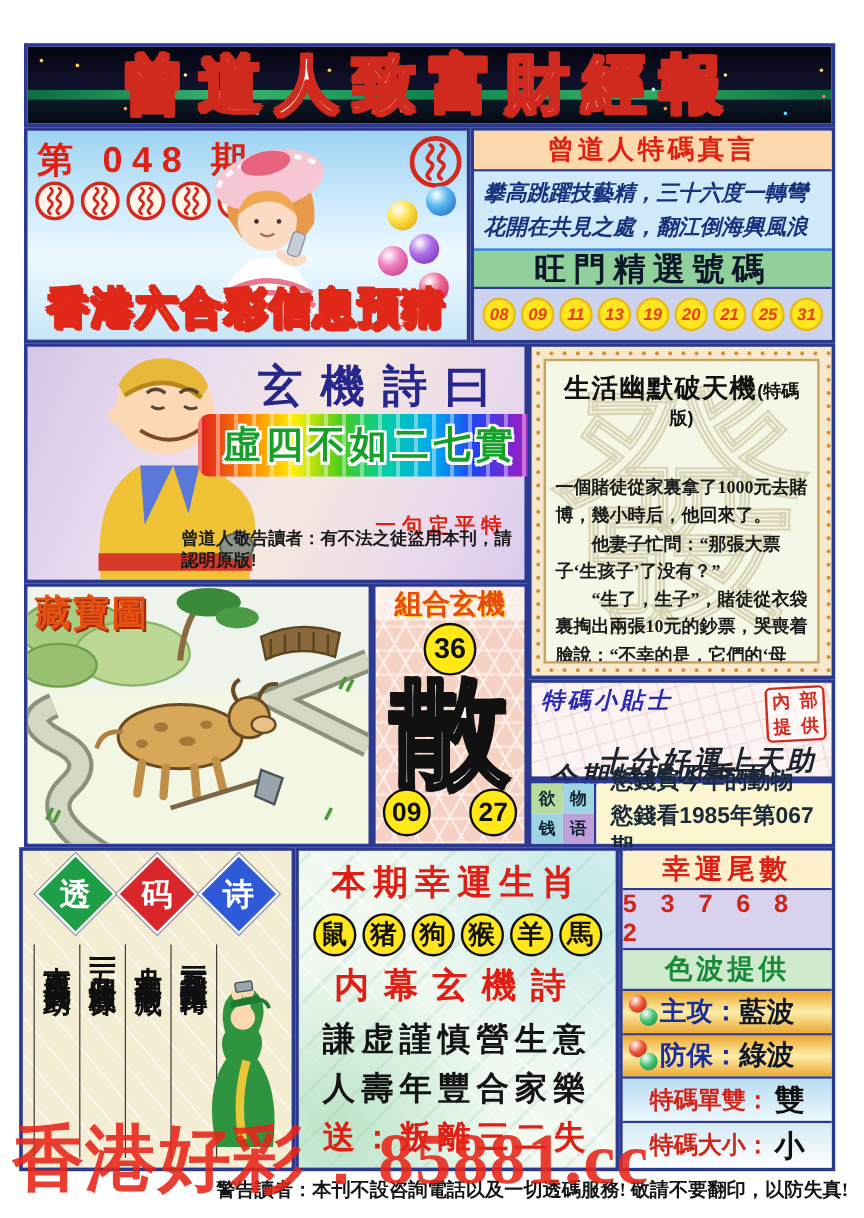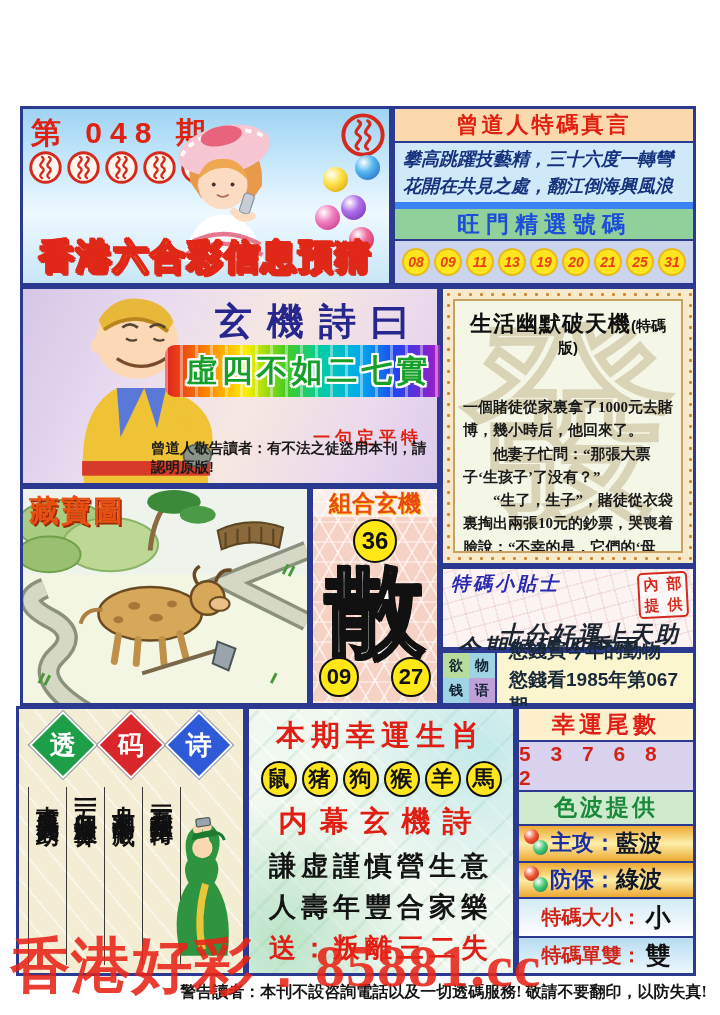--- a/index.html
+++ b/index.html
@@ -40,22 +40,22 @@
   .issue-title{position:absolute;left:0;right:0;bottom:2px;text-align:center;font-size:35px;font-weight:900;
     letter-spacing:2px;color:#ffe41e;-webkit-text-stroke:1.5px #e02818;
     text-shadow:2px 0 0 #e02818,-2px 0 0 #e02818,0 2px 0 #e02818,0 -2px 0 #e02818,2px 2px 0 #e02818,-2px -2px 0 #e02818;}
 
   
   .truth-panel{left:392px;top:106px;width:304px;height:180px;display:flex;flex-direction:column;}
   .truth-header{height:32px;background:#fcd9ad;border-bottom:2px solid #2b3990;display:flex;align-items:center;
     justify-content:center;color:#e02010;font-size:22px;font-weight:900;letter-spacing:3px;}
   .truth-verse{flex:1;background:#cfe9f8;color:#16327e;font-size:18px;font-weight:900;font-style:italic;
     display:flex;flex-direction:column;justify-content:space-evenly;padding:2px 8px;}
-  .truth-numtitle{height:30px;background:#90d09a;border-top:7px solid #3b82f6;border-bottom:2px solid #2b3990;
-    display:flex;align-items:center;justify-content:center;color:#1d4ed8;font-size:23px;font-weight:900;letter-spacing:6px;}
+  .truth-numtitle{height:30px;background:#90d09a;border-top:2px solid #3b82f6;border-bottom:2px solid #2b3990;
+    display:flex;align-items:center;justify-content:center;color:#0f172a;font-size:27px;font-weight:900;letter-spacing:6px;}
   .truth-numbers{height:42px;background:#ccd3ee;display:flex;align-items:center;justify-content:center;gap:4px;}
   .numball{width:28px;height:28px;border-radius:50%;background:#ffe61e;border:2px solid #e8b820;box-sizing:border-box;
     display:flex;align-items:center;justify-content:center;color:#e8401a;font-size:14px;font-weight:900;font-style:italic;}
 
   
   .poem-panel{left:20px;top:286px;width:420px;height:200px;
     background:linear-gradient(115deg,#d6c6e6 0%,#eadcf0 30%,#f6e8e0 55%,#eadaec 80%,#dccaec 100%);}
   .oldman{position:absolute;left:0;bottom:0;width:195px;height:192px;}
   .poem-title{position:absolute;right:14px;top:8px;color:#26268c;font-size:37px;font-weight:900;letter-spacing:15px;}
   .rainbow{position:absolute;left:142px;top:56px;width:288px;height:52px;border-radius:10px;
@@ -179,20 +179,25 @@
   .footer-warning{position:absolute;left:175px;right:8px;top:982px;text-align:center;
     font-family:"Liberation Serif",serif;font-size:16px;font-weight:900;color:#151515;}
   .page-watermark{position:absolute;left:10px;top:926px;z-index:50;font-family:"Liberation Serif",serif;
     font-size:60px;font-weight:900;color:#e82418;opacity:.88;letter-spacing:1px;white-space:nowrap;}
 </style>
 </head>
 <body>
 
 <div class="page">
 
+  <div class="panel banner">
+    <div class="bridge"></div>
+    <div class="lights"></div>
+    <div class="banner-title">曾道人致富財經報</div>
+  </div>
 
   <div class="panel issue-panel">
     <div class="issue-no">第 048 期</div>
     <div class="flame-row">
       <svg viewBox="0 0 28 28">
           <circle cx="14" cy="14" r="12.5" fill="#fff6ee" stroke="#d42a1e" stroke-width="2.5"></circle>
           <path d="M11 5c5 3-5 6 0 9s-5 6 0 9" fill="none" stroke="#d42a1e" stroke-width="2" stroke-linecap="round"></path>
           <path d="M17 5c5 3-5 6 0 9s-5 6 0 9" fill="none" stroke="#d42a1e" stroke-width="2" stroke-linecap="round"></path>
         </svg>
       <svg viewBox="0 0 28 28">
@@ -442,26 +447,26 @@
       <span class="wave-value">藍波</span>
     </div>
     <div class="lrow lr5">
       <span class="orbs">
           <span class="orb orb-red"></span>
           <span class="orb orb-green"></span>
         </span>
       <span class="wave-label">防保：</span>
       <span class="wave-value">綠波</span>
     </div>
+    <div class="lrow lr6">
+      <span class="sd-label">特碼單雙：</span>
+      <span class="sd-value">雙</span>
+    </div>
     <div class="lrow lr7">
       <span class="sd-label">特碼大小：</span>
       <span class="sd-value">小</span>
     </div>
-    <div class="lrow lr6">
-      <span class="sd-label">特碼單雙：</span>
-      <span class="sd-value">雙</span>
-    </div>
   </div>
 
   <div class="footer-warning">警告讀者：本刊不設咨詢電話以及一切透碼服務! 敬請不要翻印，以防失真!</div>
   <div class="page-watermark">香港好彩．85881.cc</div>
 
 </div>
 
 </body></html>

